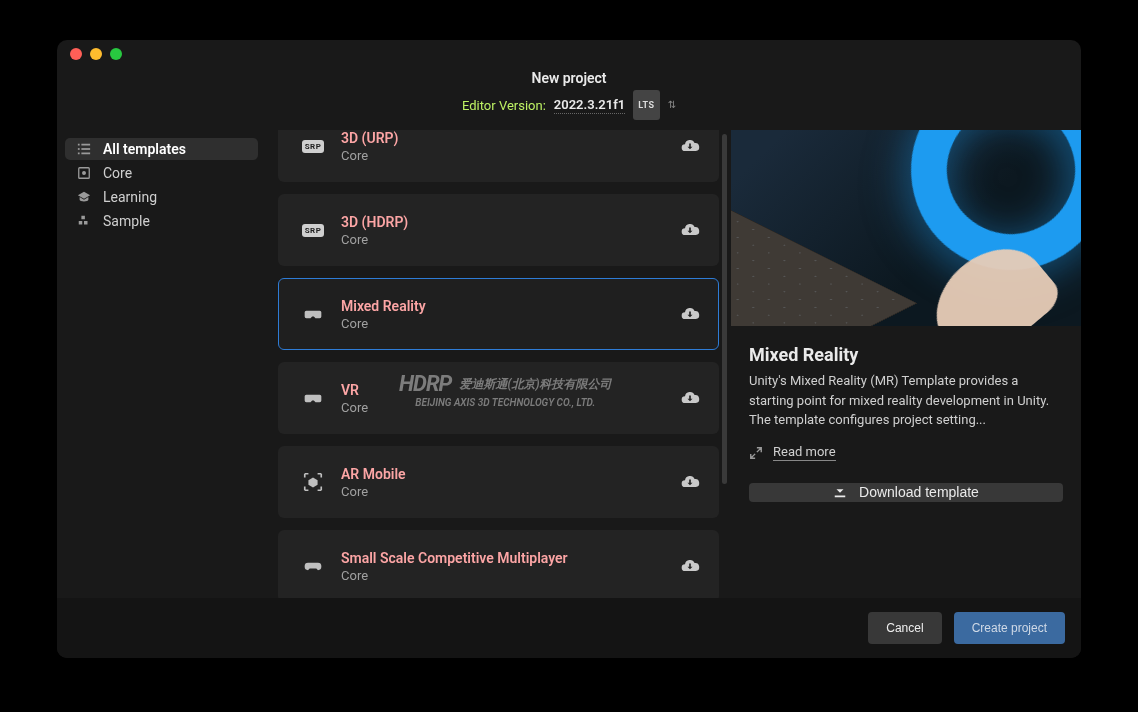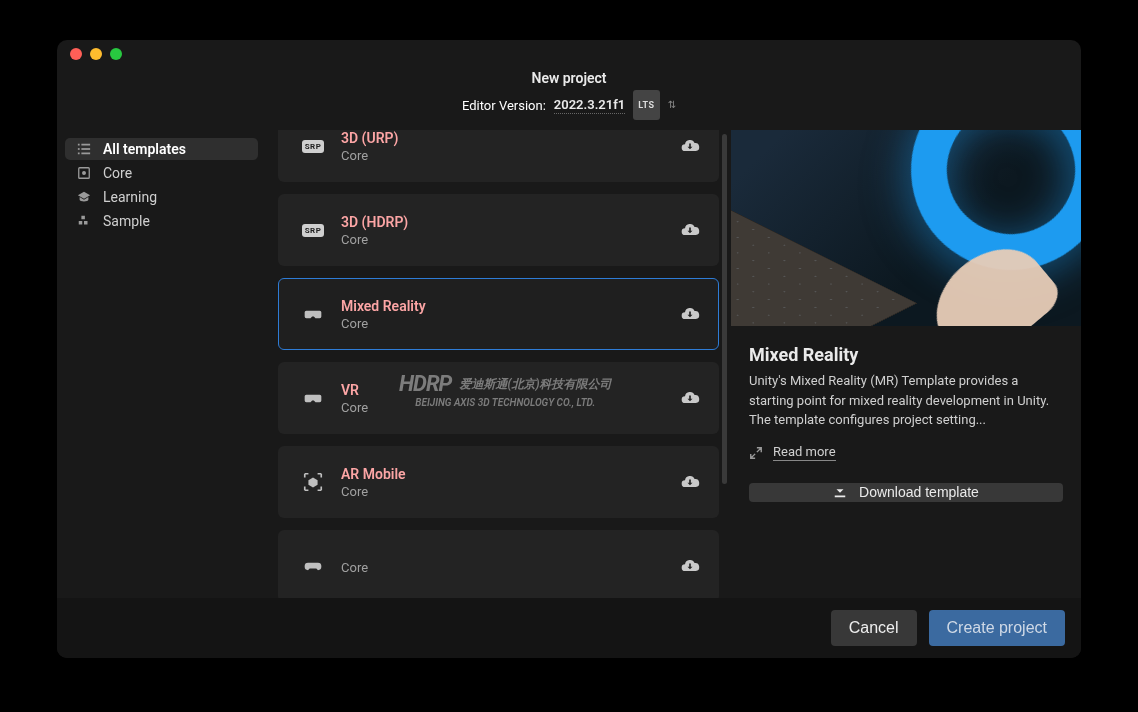--- a/index.html
+++ b/index.html
@@ -47,21 +47,21 @@
     }
     .editor-row {
       display: flex;
       align-items: center;
       justify-content: center;
       gap: 8px;
       margin-top: 4px;
     }
     .editor-label {
       font-size: 13px;
-      color: #ffffff;
+      color: #bef264;
     }
     .editor-version {
       font-size: 13px;
       font-weight: 600;
       color: #eaeaea;
       border-bottom: 1px dotted #666;
       padding-bottom: 1px;
     }
     .lts-badge {
       font-size: 9px;
@@ -271,21 +271,21 @@
     .footer {
       height: 60px;
       background: #141414;
       display: flex;
       justify-content: flex-end;
       align-items: center;
       padding: 0 16px;
       gap: 12px;
     }
     .btn {
-      font-size: 16px;
+      font-size: 12px;
       padding: 9px 18px;
       border-radius: 4px;
       border: none;
       cursor: pointer;
     }
     .btn-secondary {
       background: #383838;
       color: #eee;
     }
     .btn-primary {
@@ -482,20 +482,21 @@
           </span>
         </div>
 
         <div class="card">
           <div class="card-icon">
             <svg viewBox="0 0 24 24" width="24" height="20" fill="currentColor">
                 <path d="M6 8h12a4 4 0 014 4v1a4 4 0 01-4 4l-2-2h-8l-2 2a4 4 0 01-4-4v-1a4 4 0 014-4zm1 3v2m-1-1h2m8 0h.01M18 13h.01"></path>
               </svg>
           </div>
           <div class="card-text">
+            <div class="card-title">Small Scale Competitive Multiplayer</div>
             <div class="card-sub">Core</div>
           </div>
           <span class="cloud">
             <svg viewBox="0 0 24 24" width="20" height="20" fill="currentColor">
                 <path d="M19 18H6a4 4 0 010-8 6 6 0 0111.5-1.5A4.5 4.5 0 0119 18zm-7-2l3-3h-2V9h-2v4H9l3 3z"></path>
               </svg>
           </span>
         </div>
 
       </div>

